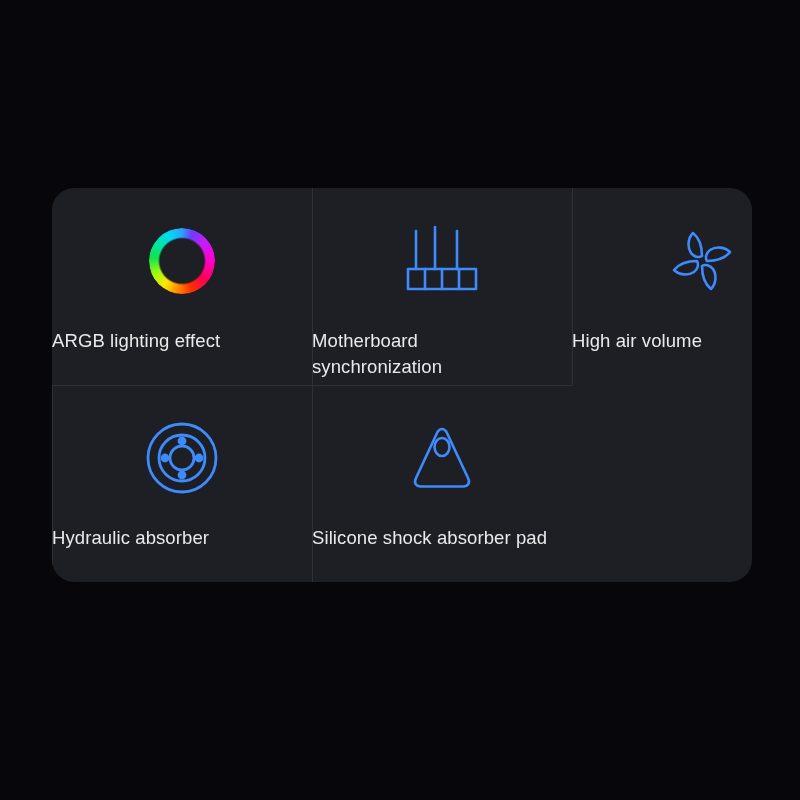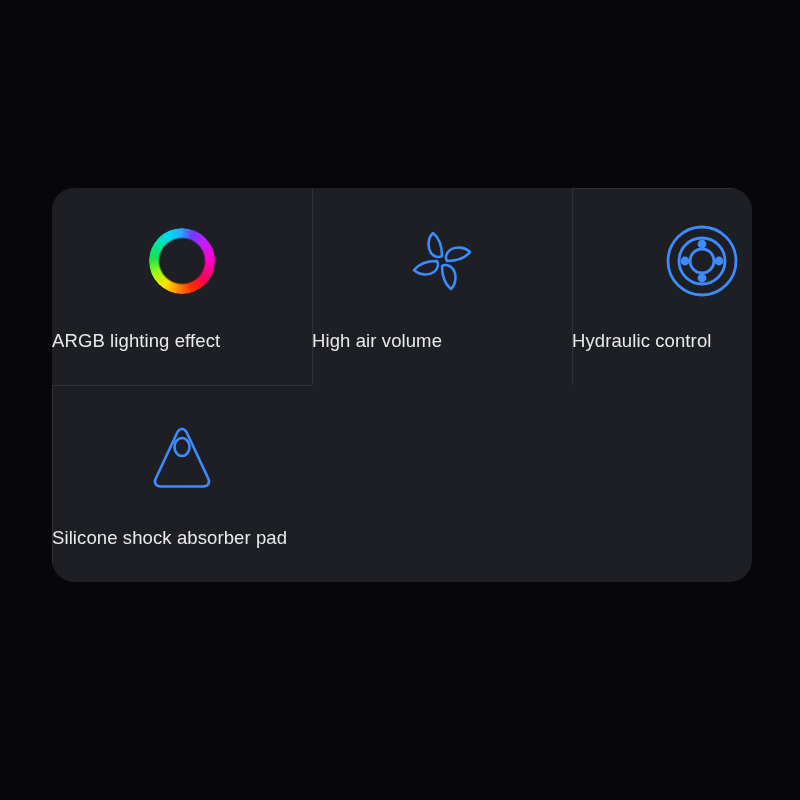--- a/index.html
+++ b/index.html
@@ -121,20 +121,35 @@
 
   <div id="feature-card">
 
     <div class="feature-cell col-left row-top">
       <div class="icon-wrap">
         <div class="argb-ring"></div>
       </div>
       <div class="feature-label">ARGB lighting effect</div>
     </div>
 
+    <div class="feature-cell col-mid row-top">
+      <div class="icon-wrap">
+        <svg width="76" height="72" viewBox="0 0 76 72" fill="none" stroke="#3d8bfd" stroke-width="2.6" stroke-linecap="round" stroke-linejoin="round">
+          <line x1="12" y1="6" x2="12" y2="44"></line>
+          <line x1="31" y1="2" x2="31" y2="44"></line>
+          <line x1="53" y1="6" x2="53" y2="44"></line>
+          <rect x="4" y="44" width="68" height="20"></rect>
+          <line x1="21" y1="44" x2="21" y2="64"></line>
+          <line x1="38" y1="44" x2="38" y2="64"></line>
+          <line x1="55" y1="44" x2="55" y2="64"></line>
+        </svg>
+      </div>
+      <div class="feature-label">Motherboard
+synchronization</div>
+    </div>
 
     <div class="feature-cell col-right row-top">
       <div class="icon-wrap">
         <svg width="72" height="72" viewBox="0 0 72 72" fill="none" stroke="#3d8bfd" stroke-width="2.6" stroke-linecap="round" stroke-linejoin="round">
           <g>
             <path d="M36 31 C36 20 32 12 27 8 C22 13 21 22 25 28 C28 32 33 33 36 31 Z"></path>
             <path d="M41 36 C52 36 60 32 64 27 C59 22 50 21 44 25 C40 28 39 33 41 36 Z" transform="translate(0,0)"></path>
             <path d="M36 41 C36 52 40 60 45 64 C50 59 51 50 47 44 C44 40 39 39 36 41 Z"></path>
             <path d="M31 36 C20 36 12 40 8 45 C13 50 22 51 28 47 C32 44 33 39 31 36 Z"></path>
           </g>
@@ -149,21 +164,21 @@
         <svg width="74" height="74" viewBox="0 0 74 74" fill="none" stroke="#3d8bfd" stroke-width="2.8" stroke-linecap="round" stroke-linejoin="round">
           <circle cx="37" cy="37" r="34"></circle>
           <circle cx="37" cy="37" r="23"></circle>
           <circle cx="37" cy="37" r="12"></circle>
           <circle cx="37" cy="20" r="4.4" fill="#3d8bfd" stroke="none"></circle>
           <circle cx="54" cy="37" r="4.4" fill="#3d8bfd" stroke="none"></circle>
           <circle cx="37" cy="54" r="4.4" fill="#3d8bfd" stroke="none"></circle>
           <circle cx="20" cy="37" r="4.4" fill="#3d8bfd" stroke="none"></circle>
         </svg>
       </div>
-      <div class="feature-label">Hydraulic control</div>
+      <div class="feature-label">Hydraulic absorber</div>
     </div>
 
     <div class="feature-cell col-right row-bottom">
       <div class="icon-wrap">
         <svg width="74" height="70" viewBox="0 0 74 70" fill="none" stroke="#3d8bfd" stroke-width="2.6" stroke-linecap="round" stroke-linejoin="round">
           <path d="M32.5 9 C35 5 39 5 41.5 9 L63 55 C65.5 60 63 63.5 58 63.5 L16 63.5 C11 63.5 8.5 60 11 55 Z"></path>
           <ellipse cx="37" cy="24" rx="7.5" ry="9"></ellipse>
         </svg>
       </div>
       <div class="feature-label">Silicone shock absorber pad</div>

